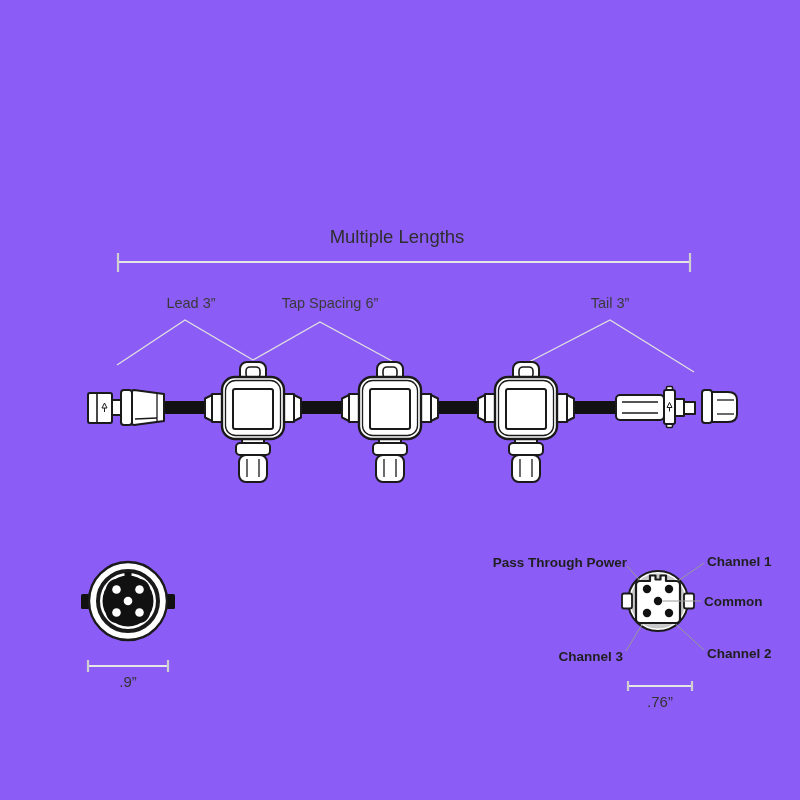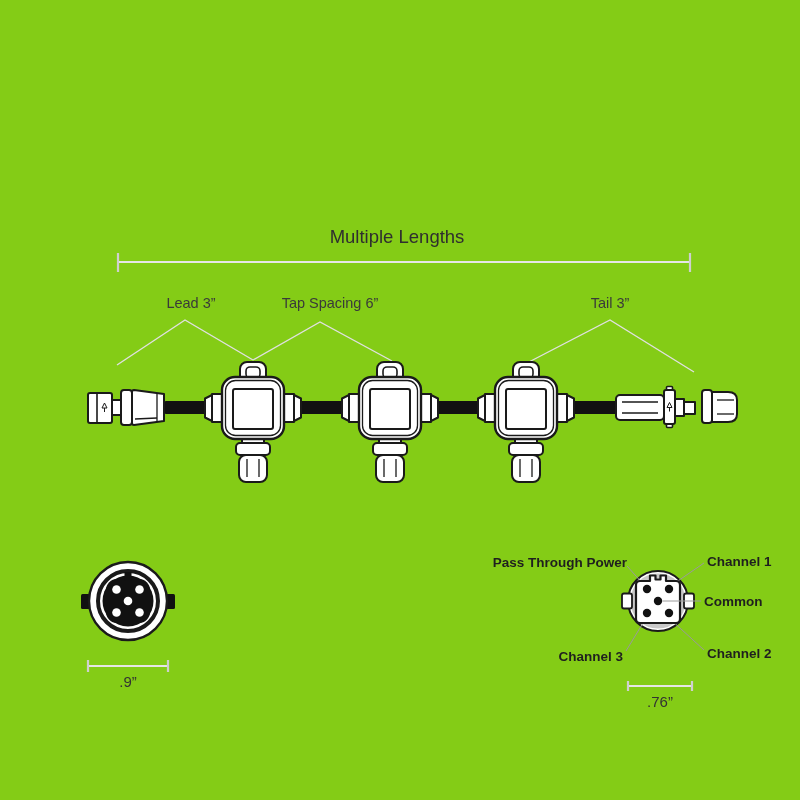--- a/index.html
+++ b/index.html
@@ -1,16 +1,16 @@
 <!DOCTYPE html>
 <html><head>
 <meta charset="utf-8">
 <style>
   html,body{margin:0;padding:0;background:#ffffff;}
-  .page{position:relative;width:800px;height:800px;background:#84cc16;overflow:hidden;
+  .page{position:relative;width:800px;height:800px;background:#8b5cf6;overflow:hidden;
         font-family:"Liberation Sans", sans-serif;}
   svg text{font-family:"Liberation Sans", sans-serif;}
   .t-title{font-size:18.5px;fill:#2f2f2f;}
   .t-label{font-size:14.5px;fill:#3a3a3a;}
   .t-pin{font-size:13.5px;font-weight:600;fill:#1f1f1f;}
   .t-dim{font-size:15px;fill:#333333;}
   .ink{stroke:#1a1a1a;fill:#ffffff;}
   .ink-thin{stroke:#1a1a1a;fill:none;}
   .black{fill:#111111;stroke:none;}
   .caret{stroke:#e0e0e0;stroke-width:1.4;fill:none;}

